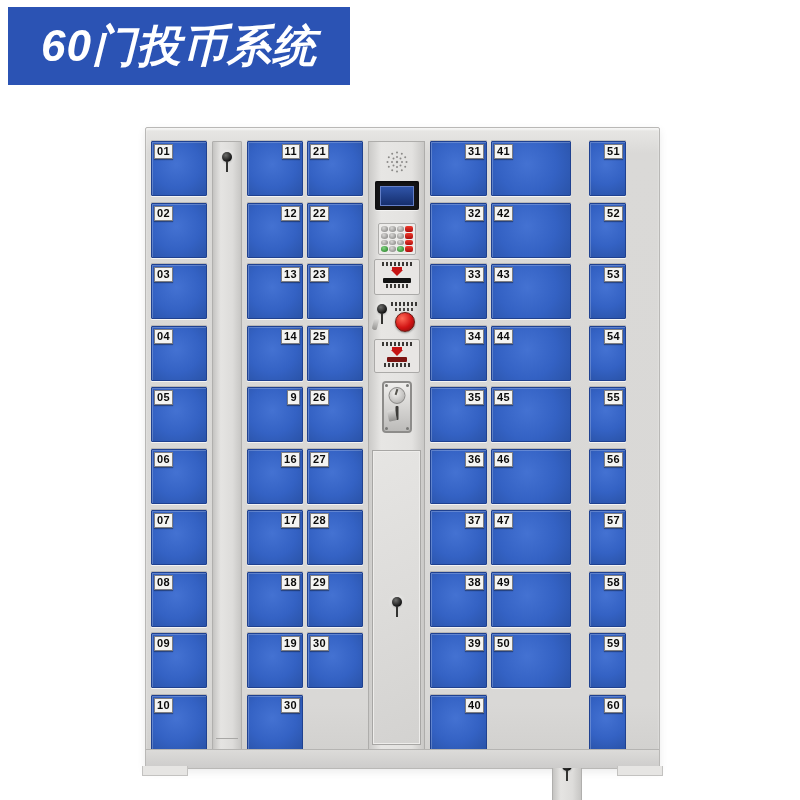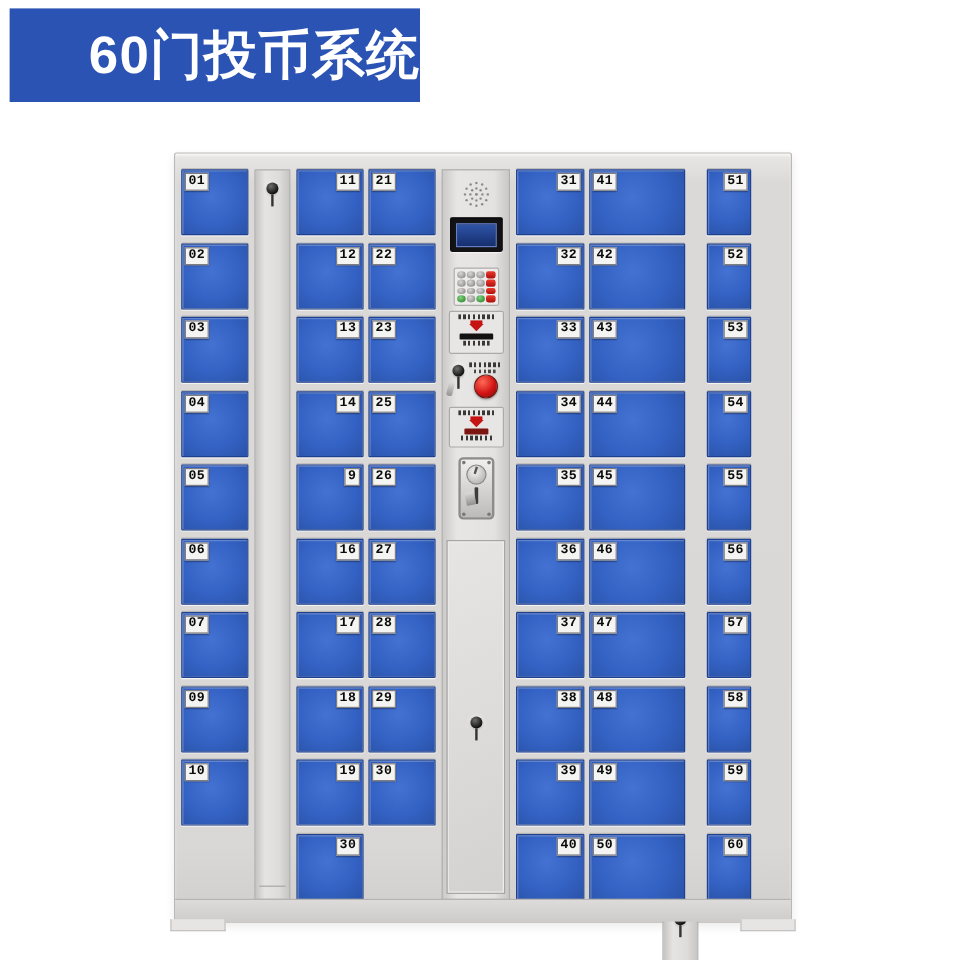--- a/index.html
+++ b/index.html
@@ -4,32 +4,32 @@
 <style>
   html,body{margin:0;padding:0;}
   body{
     width:800px;height:800px;position:relative;background:#ffffff;
     font-family:"Liberation Sans",sans-serif;overflow:hidden;
   }
 
   
   .banner{
     position:absolute;left:8px;top:7px;width:342px;height:78px;
-    background:#2b53b4;color:#ffffff;display:flex;align-items:center;justify-content:flex-end;
-    font-weight:bold;font-size:44px;letter-spacing:1px;
+    background:#2b53b4;color:#ffffff;display:flex;align-items:center;justify-content:center;
+    font-weight:bold;font-size:44px;letter-spacing:1px;font-style:italic;
   }
 
   
   .cabinet{
     position:absolute;left:145px;top:127px;width:513px;height:640px;
     background:linear-gradient(180deg,#e8e7e5 0%,#dad9d7 4%,#d9d8d6 90%,#cfcecc 100%);
     border:1px solid #b9b8b6;border-radius:2px;
     box-shadow:inset 0 2px 2px rgba(255,255,255,.6), 0 3px 8px rgba(0,0,0,.08);
   }
-  .cols{position:absolute;left:0;top:13px;width:513px;height:609px;font-family:Liberation Mono, monospace;}
+  .cols{position:absolute;left:0;top:13px;width:513px;height:609px;}
   .col{position:absolute;top:0;height:609px;}
   .c1{left:5px;width:56px}
   .c2{left:66px;width:30px}
   .c3{left:101px;width:56px}
   .c4{left:161px;width:56px}
   .c5{left:222px;width:57px}
   .c6{left:284px;width:57px}
   .c7{left:345px;width:80px}
   .c8{left:406px;width:30px}
   .c9{left:443px;width:37px}
@@ -178,20 +178,23 @@
           <span class="door-num left">04</span>
         </div>
         <div class="door">
           <span class="door-num left">05</span>
         </div>
         <div class="door">
           <span class="door-num left">06</span>
         </div>
         <div class="door">
           <span class="door-num left">07</span>
+        </div>
+        <div class="door">
+          <span class="door-num left">08</span>
         </div>
         <div class="door">
           <span class="door-num left">09</span>
         </div>
         <div class="door">
           <span class="door-num left">10</span>
         </div>
       </div>
 
     <div class="col c2 lock-strip">
@@ -399,23 +402,20 @@
         <div class="door">
           <span class="door-num left">45</span>
         </div>
         <div class="door">
           <span class="door-num left">46</span>
         </div>
         <div class="door">
           <span class="door-num left">47</span>
         </div>
         <div class="door">
-          <span class="door-num left">48</span>
-        </div>
-        <div class="door">
           <span class="door-num left">49</span>
         </div>
         <div class="door">
           <span class="door-num left">50</span>
         </div>
       </div>
 
     <div class="col c8 lock-strip">
       <span class="keyhole"></span>
     </div>

